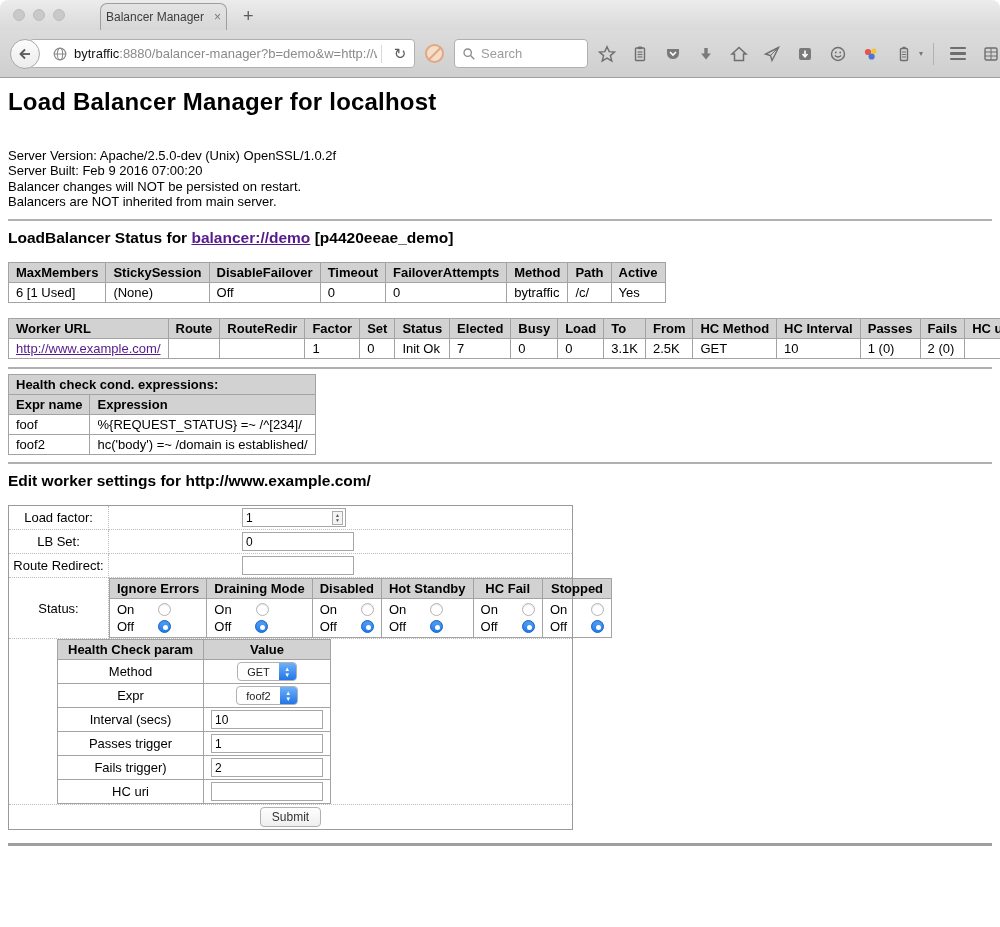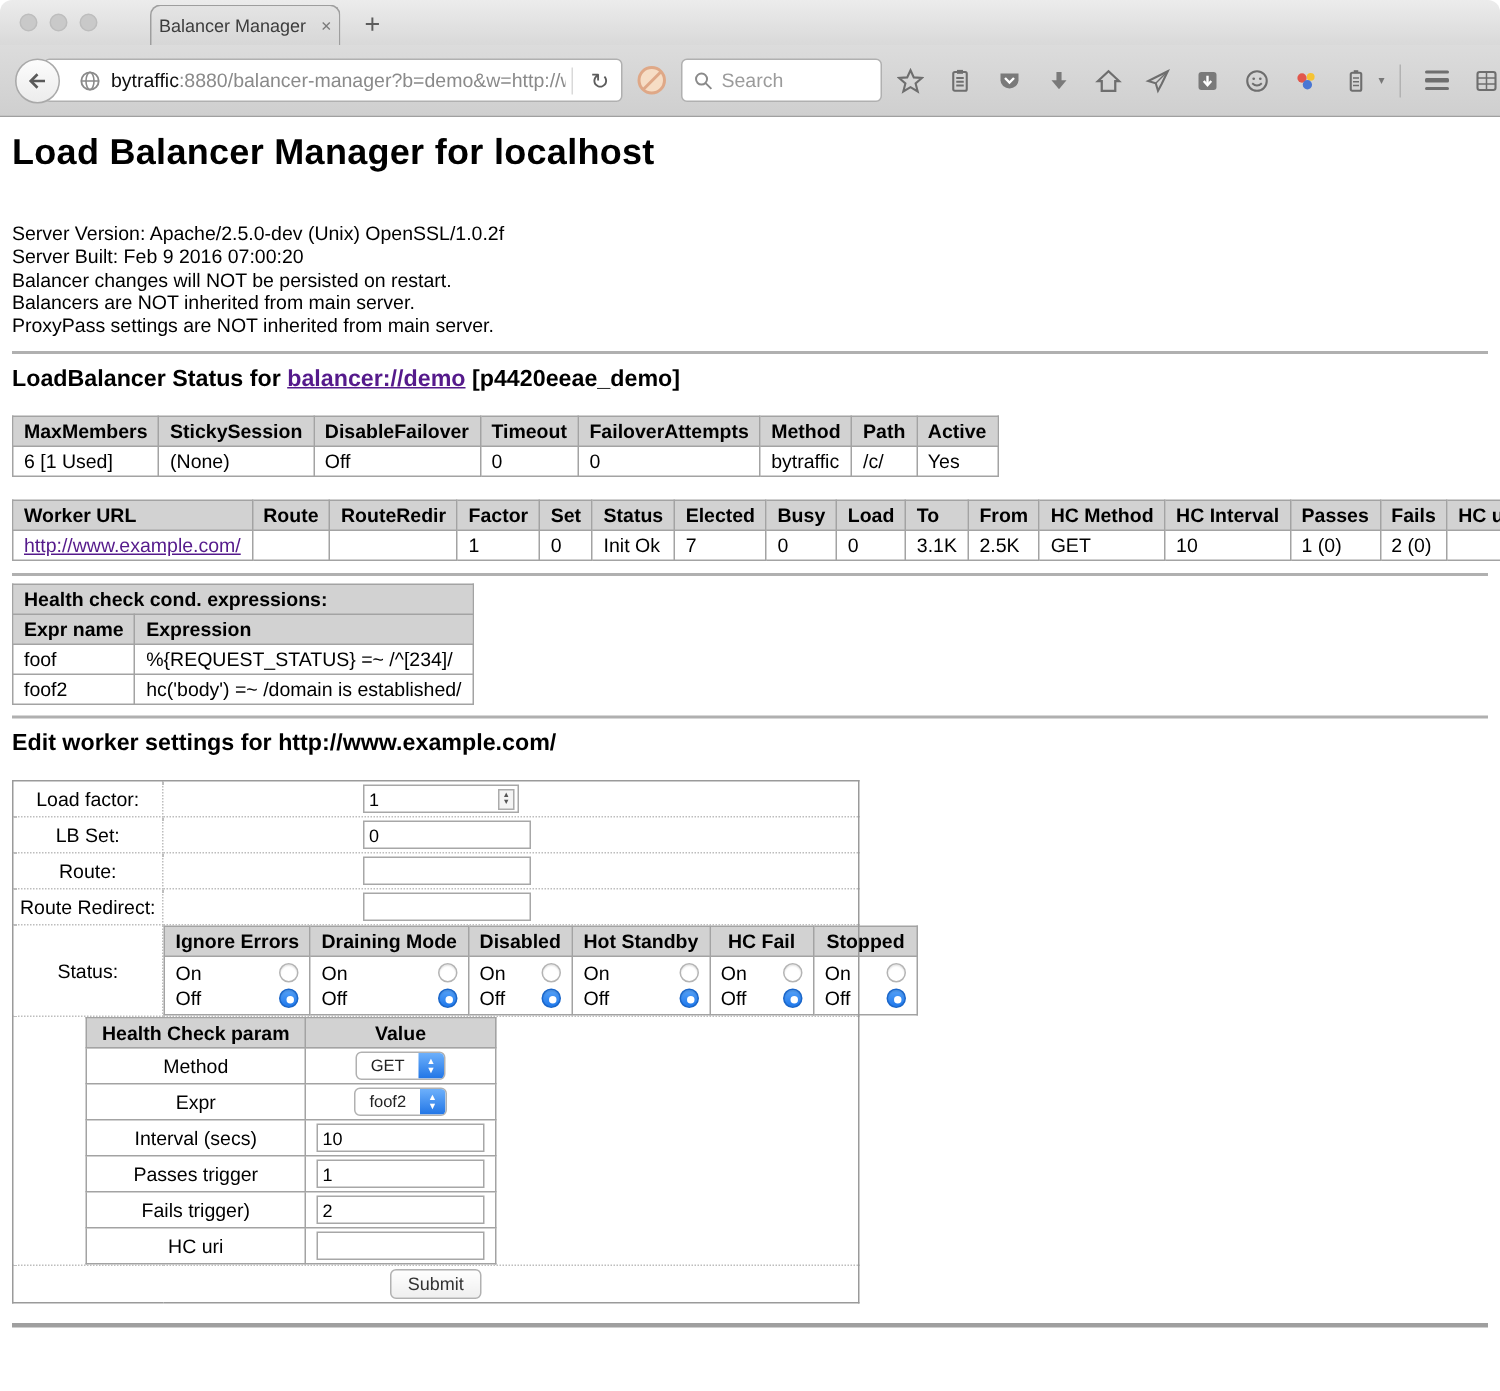--- a/index.html
+++ b/index.html
@@ -76,21 +76,21 @@
   .num-wrap { position:relative; display:inline-block; }
   .num-wrap input { width:104px; }
   .spinner { position:absolute; right:3px; top:2.5px; width:11px; height:14px; border:1px solid #ababab;
              background:#f4f4f4; display:flex; flex-direction:column; align-items:center;
              justify-content:center; font-size:5px; color:#555; line-height:5px; }
 
   table.inner { border-collapse:collapse; border:1px solid #8b8b8b; }
   table.inner th, table.inner td { border:1px solid #a3a3a3; font-size:13px; padding:2px 7px;
                                    text-align:center; white-space:nowrap; }
   table.inner th { background:#d2d2d2; }
-  .radio-line { display:flex; align-items:center; justify-content:space-between; gap:24px; line-height:17px; }
+  .radio-line { display:flex; align-items:center; justify-content:flex-start; gap:24px; line-height:17px; }
   .radio { width:13px; height:13px; border-radius:50%; background:#fff; border:1px solid #b4b4b4;
            display:inline-block; position:relative; box-shadow:inset 0 1px 1px rgba(0,0,0,.1); }
   .radio.checked { background:linear-gradient(#55a1f8,#1f79ec); border-color:#1a66c9; }
   .radio.checked::after { content:""; position:absolute; left:4px; top:4px; width:5px; height:5px;
                           background:#fff; border-radius:50%; }
   table.hc { margin-left:48px; }
   table.hc td.hlabel { width:146px; height:22px; }
   table.hc td.hval { width:119px; }
   .mac-select { display:inline-flex; align-items:stretch; border:1px solid #b1b1b1; border-radius:4px;
                 background:#fff; height:19px; overflow:hidden; vertical-align:middle; }
@@ -239,21 +239,20 @@
 
   <div class="content">
 
     <h1>Load Balancer Manager for localhost</h1>
 
     <div class="info">
       <div>Server Version: Apache/2.5.0-dev (Unix) OpenSSL/1.0.2f</div>
       <div>Server Built: Feb 9 2016 07:00:20</div>
       <div>Balancer changes will NOT be persisted on restart.</div>
       <div>Balancers are NOT inherited from main server.</div>
-      <div>ProxyPass settings are NOT inherited from main server.</div>
     </div>
 
     <hr class="rule">
 
     <div class="sect-h"><span>LoadBalancer Status for </span><a class="vlink" href="#">balancer://demo</a><span> [p4420eeae_demo]</span></div>
 
     <table class="data">
       <tbody>
           <tr>
         <th>MaxMembers</th>
@@ -360,26 +359,20 @@
           </div>
         </td>
       </tr>
       <tr>
         <td class="flabel">LB Set:</td>
         <td>
               <div class="field-indent"><input class="txt" value="0" style=""></div>
             </td>
       </tr>
       <tr>
-        <td class="flabel">Route:</td>
-        <td>
-              <div class="field-indent"><input class="txt" value="" style=""></div>
-            </td>
-      </tr>
-      <tr>
         <td class="flabel">Route Redirect:</td>
         <td>
               <div class="field-indent"><input class="txt" value="" style=""></div>
             </td>
       </tr>
       <tr>
         <td class="flabel">Status:</td>
         <td>
           <table class="inner">
             <tbody>

